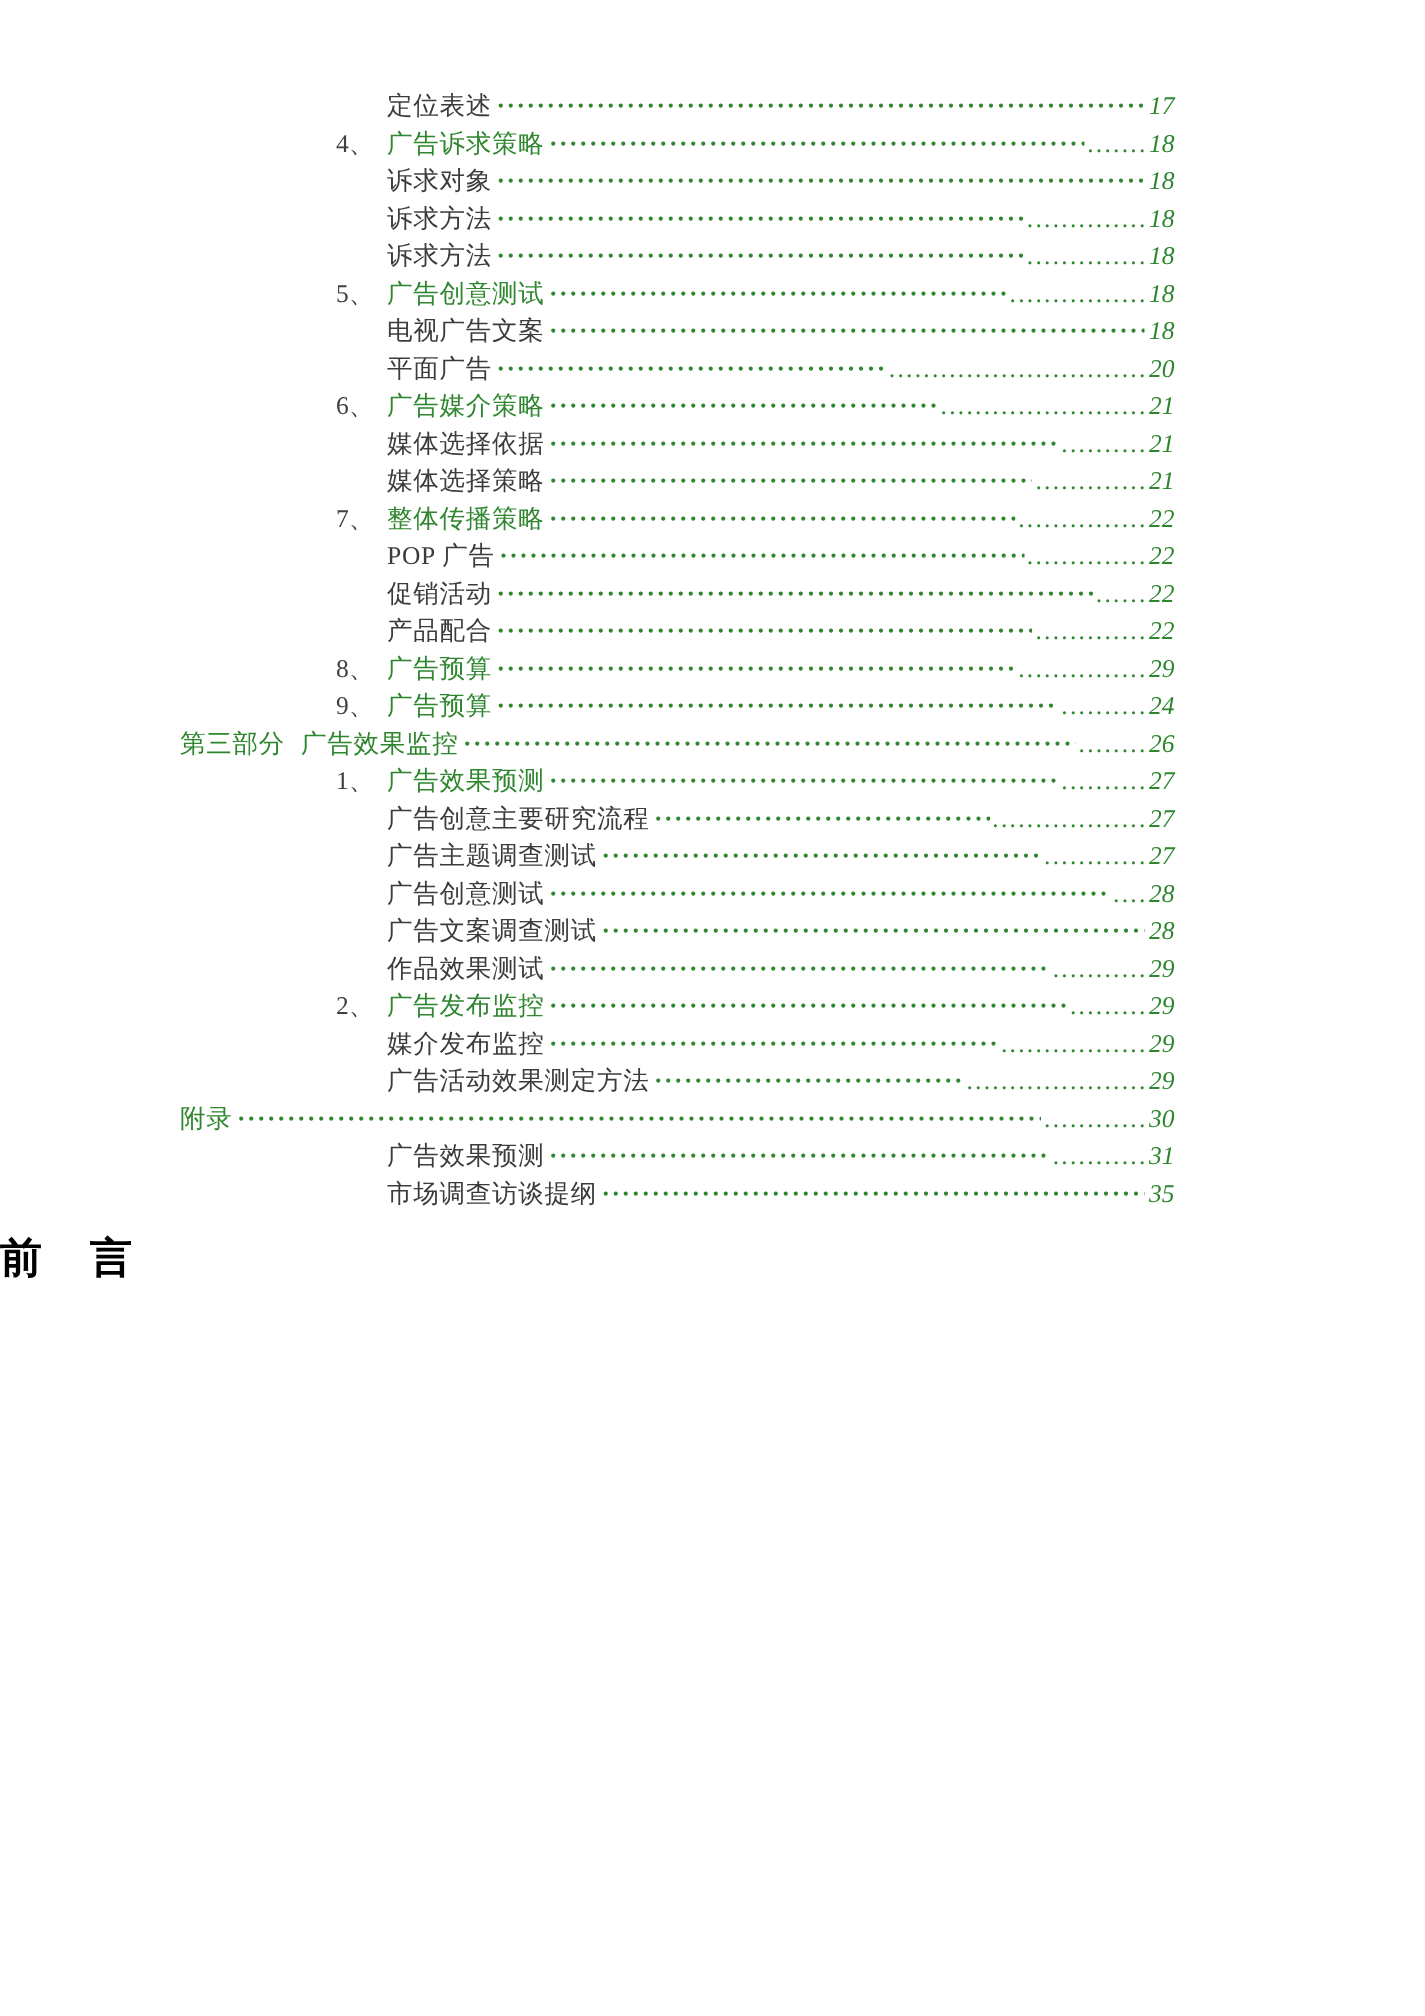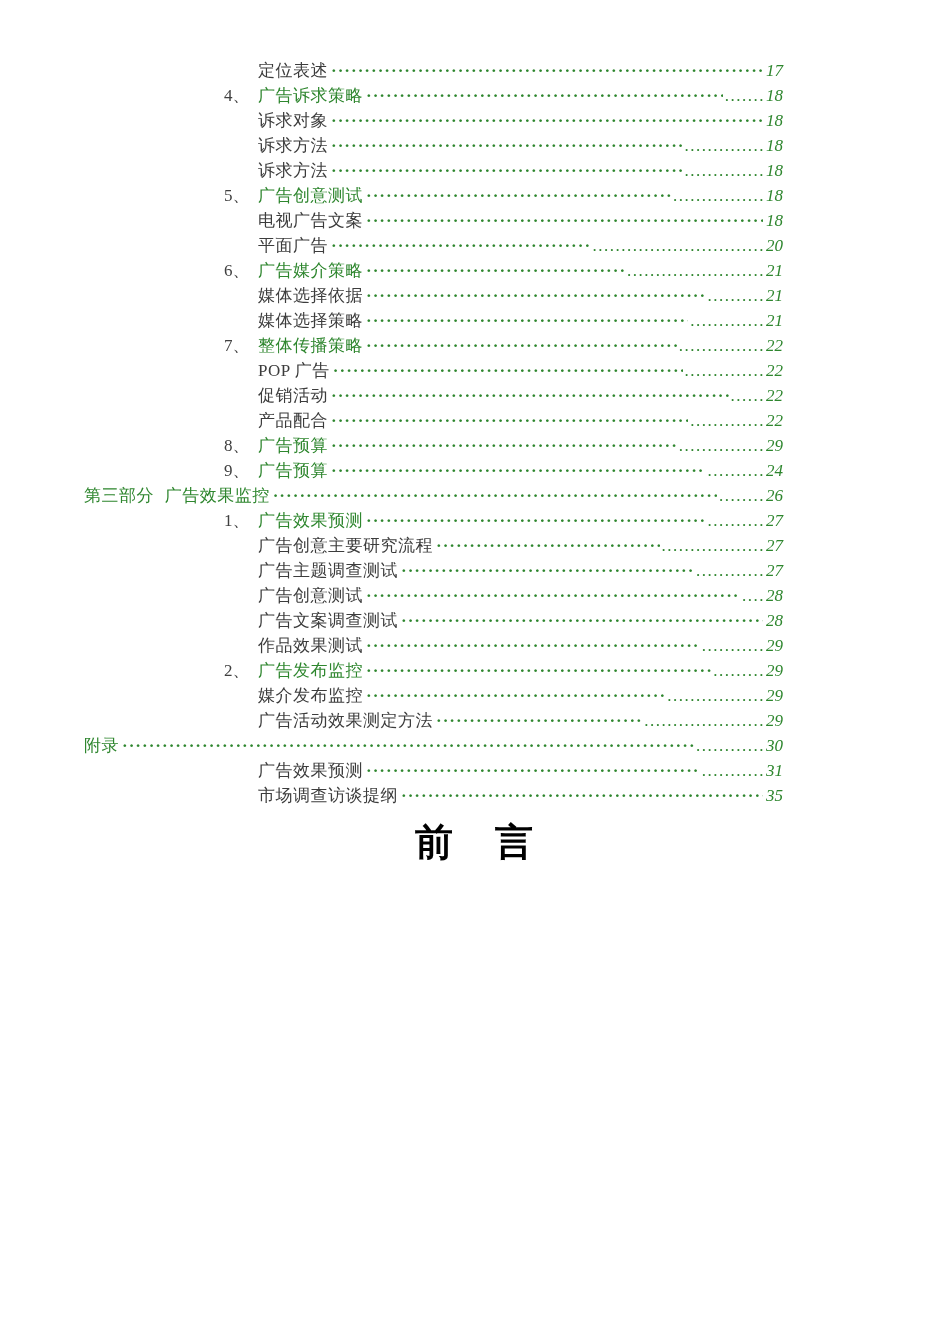--- a/index.html
+++ b/index.html
@@ -21,21 +21,21 @@
   }
   .toc-row {
     display: flex;
     align-items: baseline;
     height: 25px;
     line-height: 25px;
     font-size: 17px;
     white-space: nowrap;
     cursor: pointer;
   }
-  .toc-row.level-0 { padding-left: 84px; }
+  .toc-row.level-0 { padding-left: 120px; }
   .toc-row.level-1 { padding-left: 224px; }
   .toc-row.level-2 { padding-left: 258px; }
 
   .toc-num {
     display: inline-block;
     width: 34px;
     color: #404040;
     flex: 0 0 auto;
   }
   .toc-label {
@@ -61,27 +61,26 @@
   }
   .toc-page {
     flex: 0 0 auto;
     color: var(--green);
     margin-left: 1px;
     font-style: italic;
   }
 
   .preface-heading {
     margin: 14px 0 0 0;
-    text-align: center;
-    font-size: 38px;
+    font-size: 28px;
     font-weight: bold;
     color: #000000;
     letter-spacing: 2px;
     line-height: 40px;
-    font-family: Liberation Sans, sans-serif;
+    font-family: Liberation Mono, monospace;
   }
 </style>
 </head>
 <body>
 
 <main class="page">
   <nav class="toc">
       <div class="toc-row level-2 plain">
         <span class="toc-label">定位表述</span>
         <span class="toc-leader">····································································································································································································································································</span>

